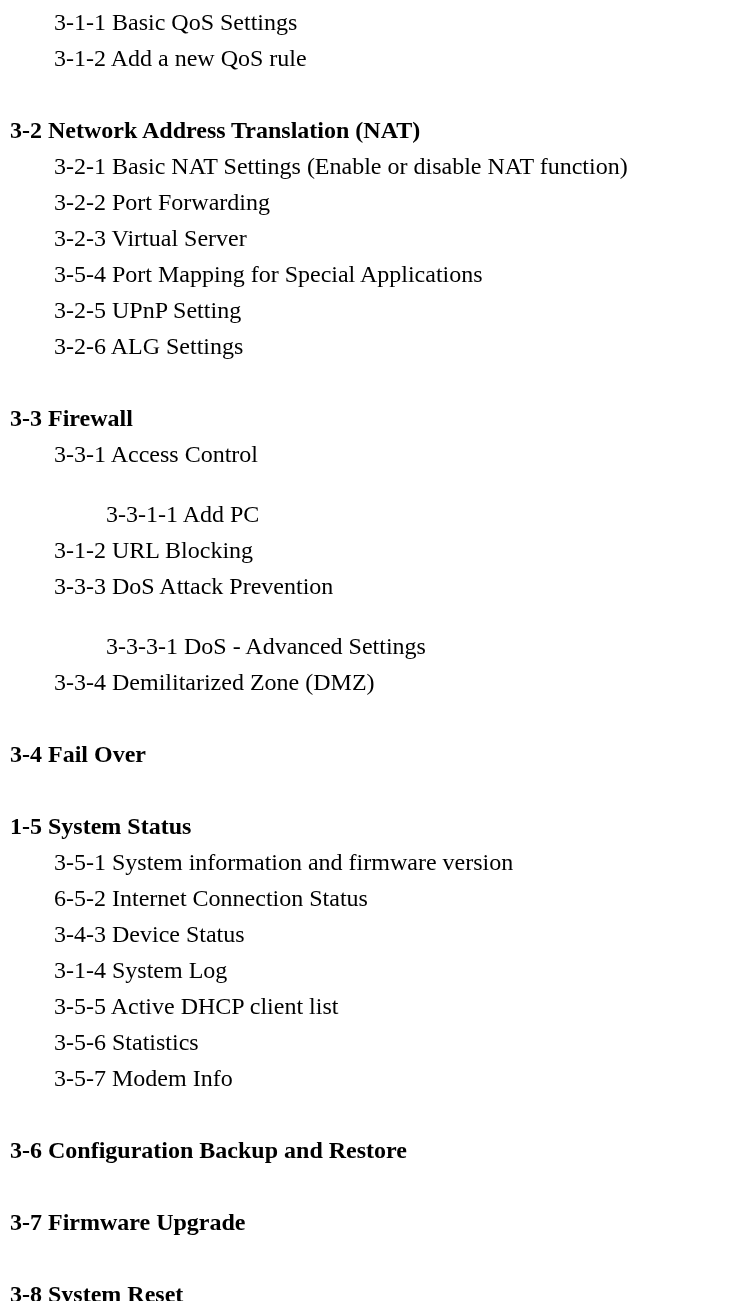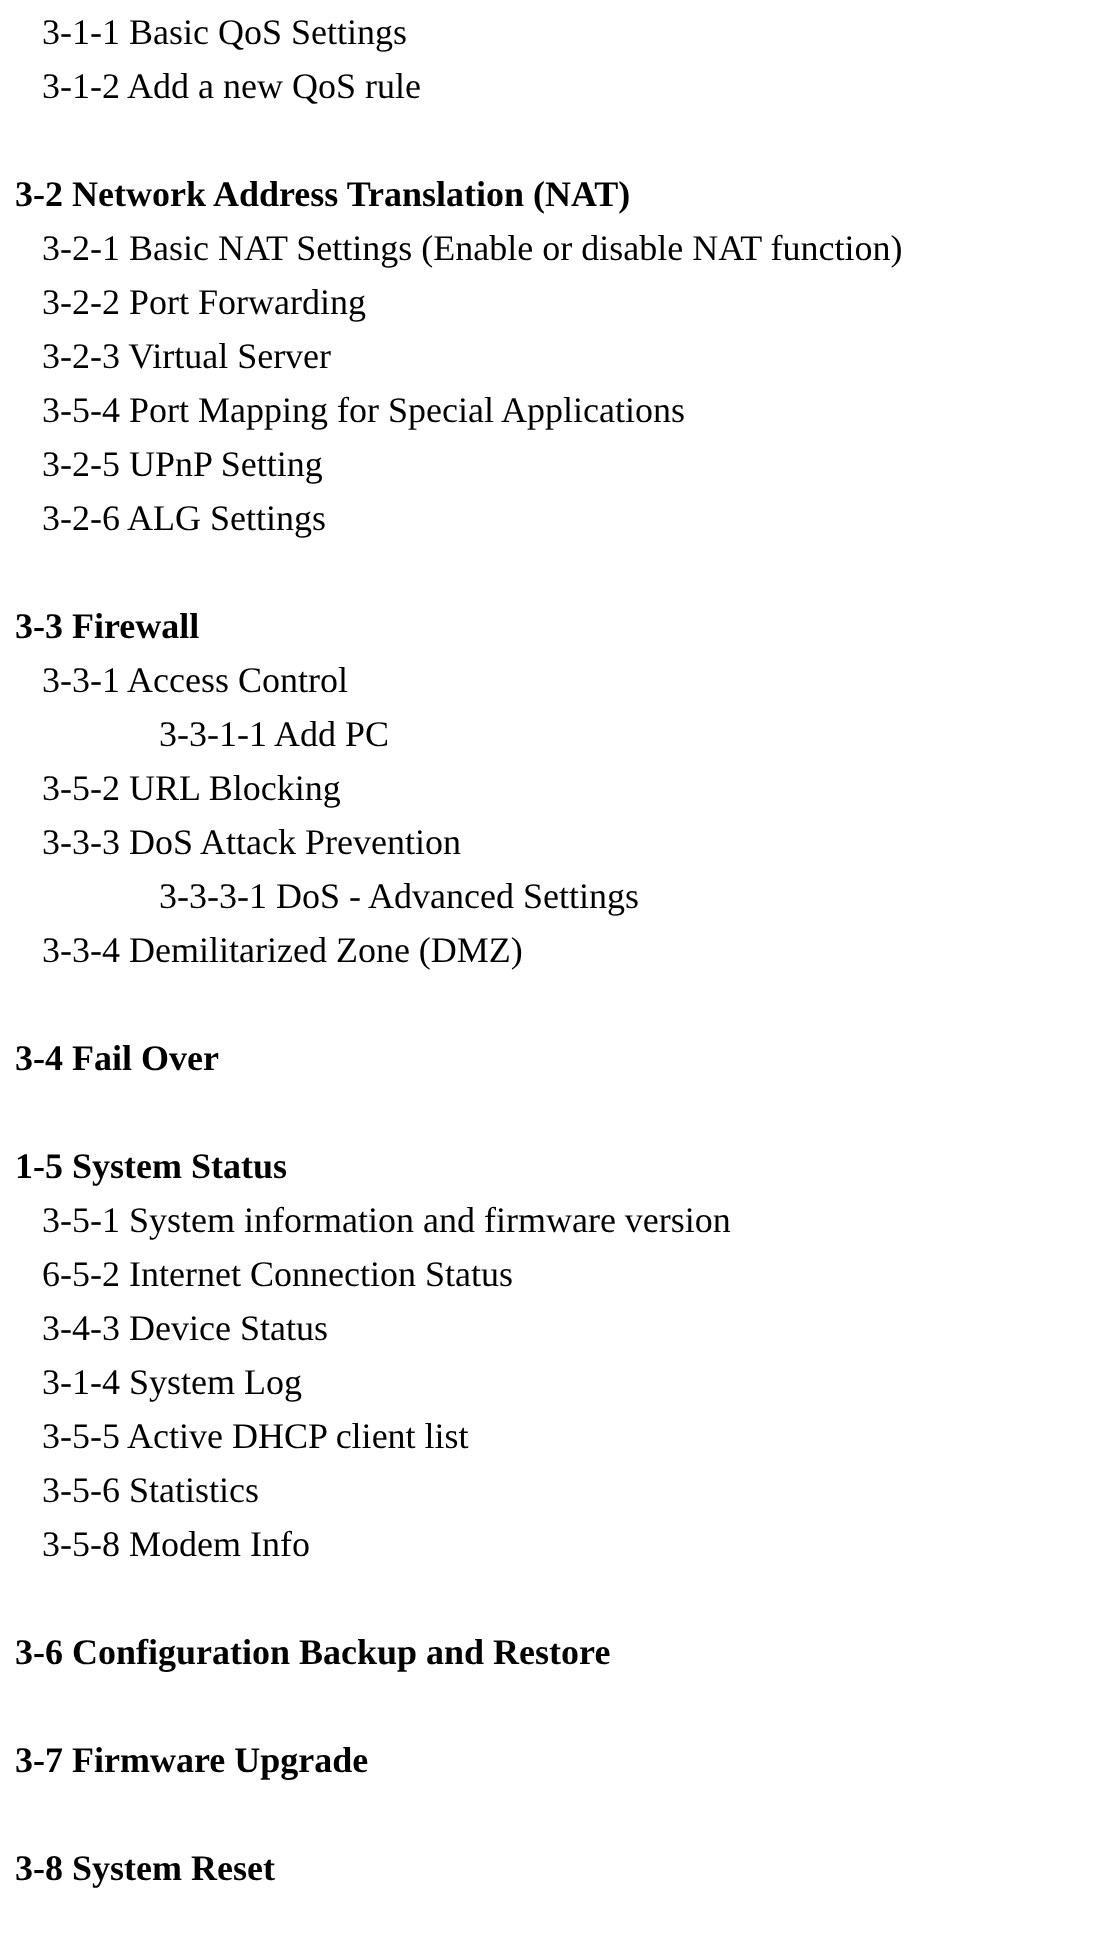--- a/index.html
+++ b/index.html
@@ -6,55 +6,55 @@
     body {
       background: #ffffff;
       font-family: "Times New Roman", Times, serif;
       font-size: 24px;
       line-height: 1.5;
       color: #000000;
       padding: 4px 0 20px 0;
       width: 745px;
     }
     .indent-0 { padding-left: 10px; font-weight: bold; }
-    .indent-1 { padding-left: 28px; }
-    .indent-2 { padding-left: 106px; }
+    .indent-1 { padding-left: 54px; }
+    .indent-2 { padding-left: 106px; margin-top: 24px; }
     .line { white-space: nowrap; }
     .blank { height: 36px; }
   </style>
 </head>
 <body>
 
 <div class="line indent-1">3-1-1 Basic QoS Settings</div>
 <div class="line indent-1">3-1-2 Add a new QoS rule</div>
 <div class="blank"></div>
 <div class="line indent-0">3-2 Network Address Translation (NAT)</div>
 <div class="line indent-1">3-2-1 Basic NAT Settings (Enable or disable NAT function)</div>
 <div class="line indent-1">3-2-2 Port Forwarding</div>
 <div class="line indent-1">3-2-3 Virtual Server</div>
 <div class="line indent-1">3-5-4 Port Mapping for Special Applications</div>
 <div class="line indent-1">3-2-5 UPnP Setting</div>
 <div class="line indent-1">3-2-6 ALG Settings</div>
 <div class="blank"></div>
 <div class="line indent-0">3-3 Firewall</div>
 <div class="line indent-1">3-3-1 Access Control</div>
 <div class="line indent-2">3-3-1-1 Add PC</div>
-<div class="line indent-1">3-5-2 URL Blocking</div>
+<div class="line indent-1">3-1-2 URL Blocking</div>
 <div class="line indent-1">3-3-3 DoS Attack Prevention</div>
 <div class="line indent-2">3-3-3-1 DoS - Advanced Settings</div>
 <div class="line indent-1">3-3-4 Demilitarized Zone (DMZ)</div>
 <div class="blank"></div>
 <div class="line indent-0">3-4 Fail Over</div>
 <div class="blank"></div>
 <div class="line indent-0">1-5 System Status</div>
 <div class="line indent-1">3-5-1 System information and firmware version</div>
 <div class="line indent-1">6-5-2 Internet Connection Status</div>
 <div class="line indent-1">3-4-3 Device Status</div>
 <div class="line indent-1">3-1-4 System Log</div>
 <div class="line indent-1">3-5-5 Active DHCP client list</div>
 <div class="line indent-1">3-5-6 Statistics</div>
-<div class="line indent-1">3-5-8 Modem Info</div>
+<div class="line indent-1">3-5-7 Modem Info</div>
 <div class="blank"></div>
 <div class="line indent-0">3-6 Configuration Backup and Restore</div>
 <div class="blank"></div>
 <div class="line indent-0">3-7 Firmware Upgrade</div>
 <div class="blank"></div>
 <div class="line indent-0">3-8 System Reset</div>
 
 </body></html>

